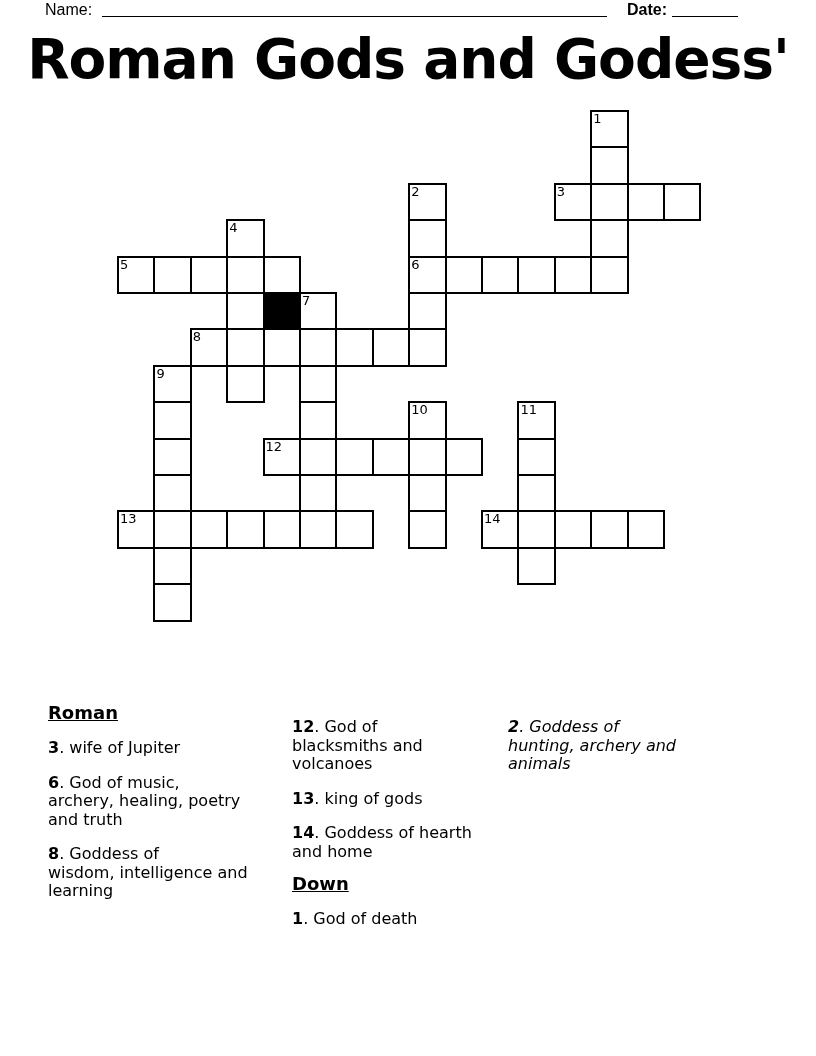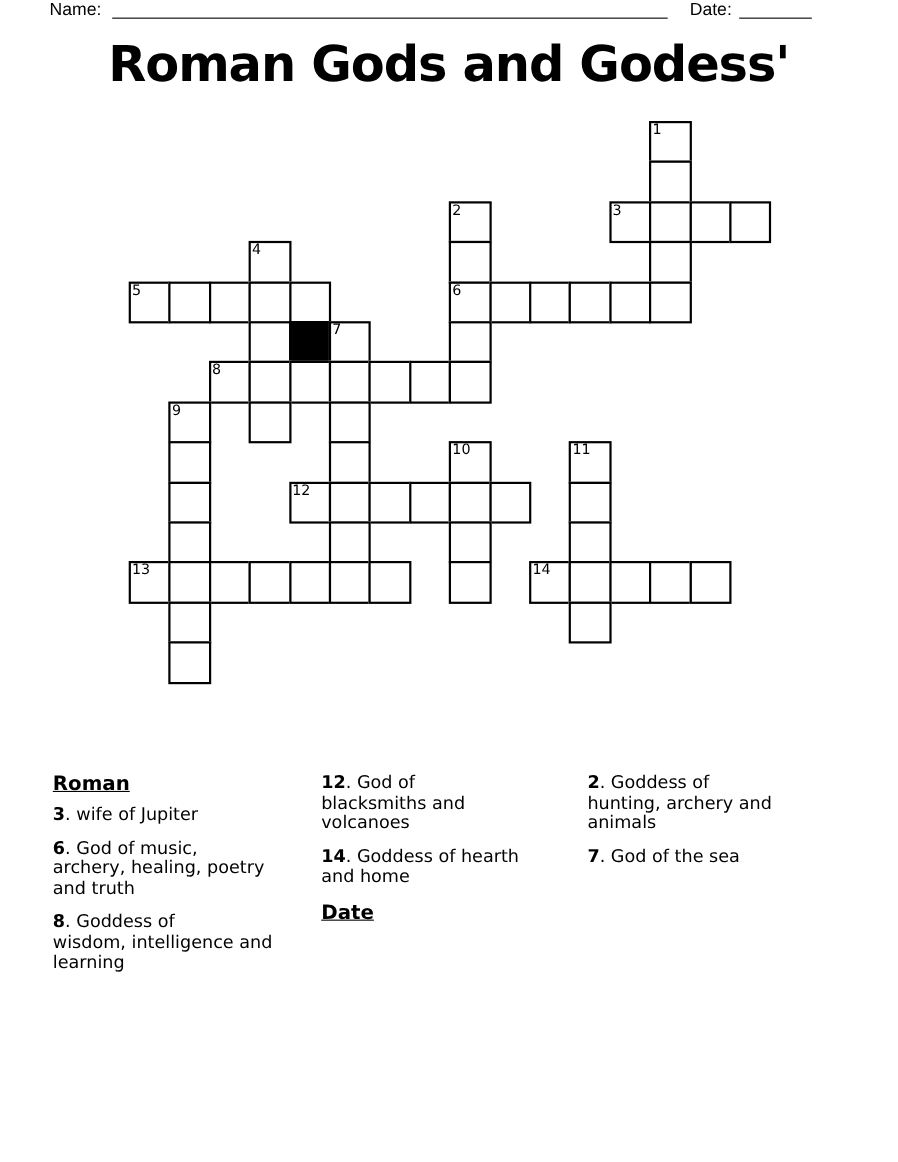--- a/index.html
+++ b/index.html
@@ -11,53 +11,53 @@
   .hlabel{
     position:absolute;top:1px;
     font-family:"Liberation Sans",sans-serif;font-size:16px;line-height:17px;color:#000;text-align:right;
   }
   .wline{
     position:absolute;top:2px;height:14px;
     border-bottom:1.5px solid #000;
   }
   #name-label{left:45px;}
   #name-line{left:102px;width:505px;}
-  #date-label{left:627px;}
+  #date-label{left:627px;font-weight:bold;}
   #date-line{left:672px;width:66px;}
   
   #title{
     position:absolute;top:33px;left:0;width:816px;margin:0;
     text-align:center;
-    font-family:"DejaVu Sans",sans-serif;font-weight:bold;font-size:45px;line-height:52px;
+    font-family:"DejaVu Sans",sans-serif;font-weight:bold;font-size:55px;line-height:52px;
     letter-spacing:-1px;color:#000;
   }
   
   #grid{position:absolute;left:117px;top:110px;width:585px;height:512px;}
   .cell{
     position:absolute;width:38.4px;height:38.4px;box-sizing:border-box;
     background:#fff;border:2px solid #000;
   }
   .cell.black{background:#000;}
   .cellnum{
     position:absolute;left:1px;top:-1px;
     font-family:"DejaVu Sans",sans-serif;font-size:13px;line-height:15px;color:#000;
   }
   
   .clue-col{
     position:absolute;top:702px;
     font-family:"DejaVu Sans",sans-serif;color:#000;
   }
   #clue-col-1{left:48px;width:240px;}
   #clue-col-2{left:292px;width:248px;}
-  #clue-col-3{left:534px;width:262px;}
+  #clue-col-3{left:508px;width:262px;font-style:italic;}
   .clue-heading{
     font-size:18px;font-weight:bold;text-decoration:underline;
     margin:0 0 8px 0;line-height:21px;
   }
-  .clue{font-size:16px;line-height:18.5px;margin:0 0 12px 0;}
+  .clue{font-size:16px;line-height:18.5px;margin:16px 0 12px 0;}
   .clue b{font-weight:bold;}
 </style>
 </head>
 <body>
 
 <span class="hlabel" id="name-label">Name:</span>
 <span class="wline" id="name-line"></span>
 <span class="hlabel" id="date-label">Date:</span>
 <span class="wline" id="date-line"></span>
 
@@ -162,19 +162,20 @@
   </div>
 
 <div class="clue-col" id="clue-col-1">
     <h3 class="clue-heading">Roman</h3>
     <p class="clue"><b>3</b>. wife of Jupiter</p>
     <p class="clue"><b>6</b>. God of music,<br>archery, healing, poetry<br>and truth</p>
     <p class="clue"><b>8</b>. Goddess of<br>wisdom, intelligence and<br>learning</p>
   </div>
 <div class="clue-col" id="clue-col-2">
     <p class="clue"><b>12</b>. God of<br>blacksmiths and<br>volcanoes</p>
+    <p class="clue"><b>13</b>. king of gods</p>
     <p class="clue"><b>14</b>. Goddess of hearth<br>and home</p>
-    <h3 class="clue-heading">Date</h3>
+    <h3 class="clue-heading">Down</h3>
+    <p class="clue"><b>1</b>. God of death</p>
   </div>
 <div class="clue-col" id="clue-col-3">
     <p class="clue"><b>2</b>. Goddess of<br>hunting, archery and<br>animals</p>
-    <p class="clue"><b>7</b>. God of the sea</p>
   </div>
 
 </body></html>

